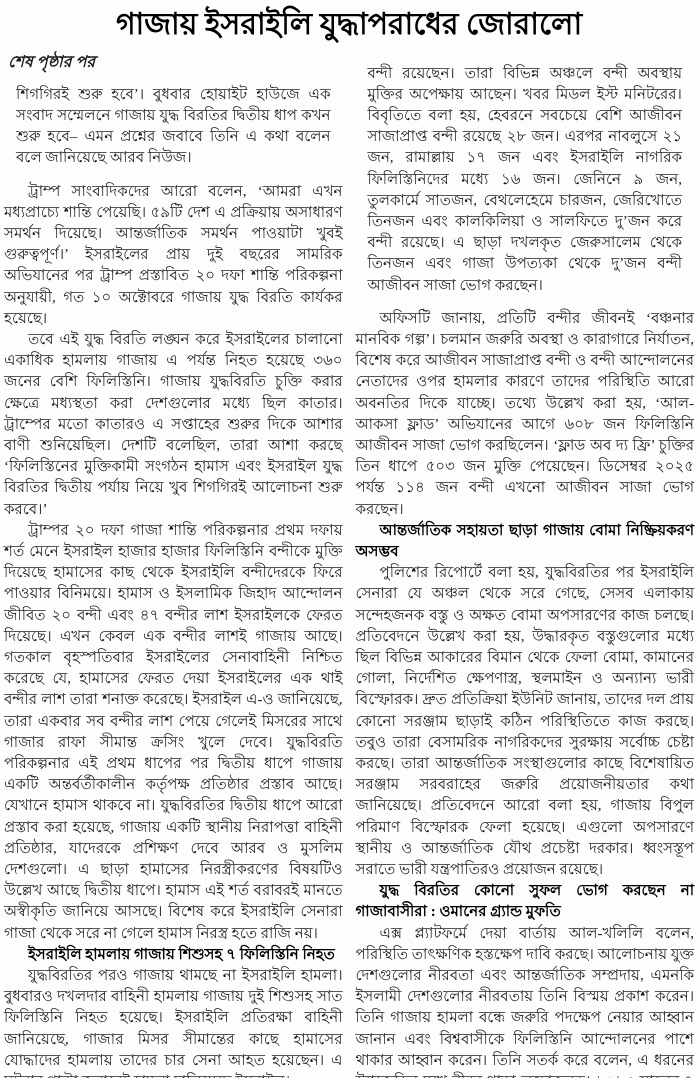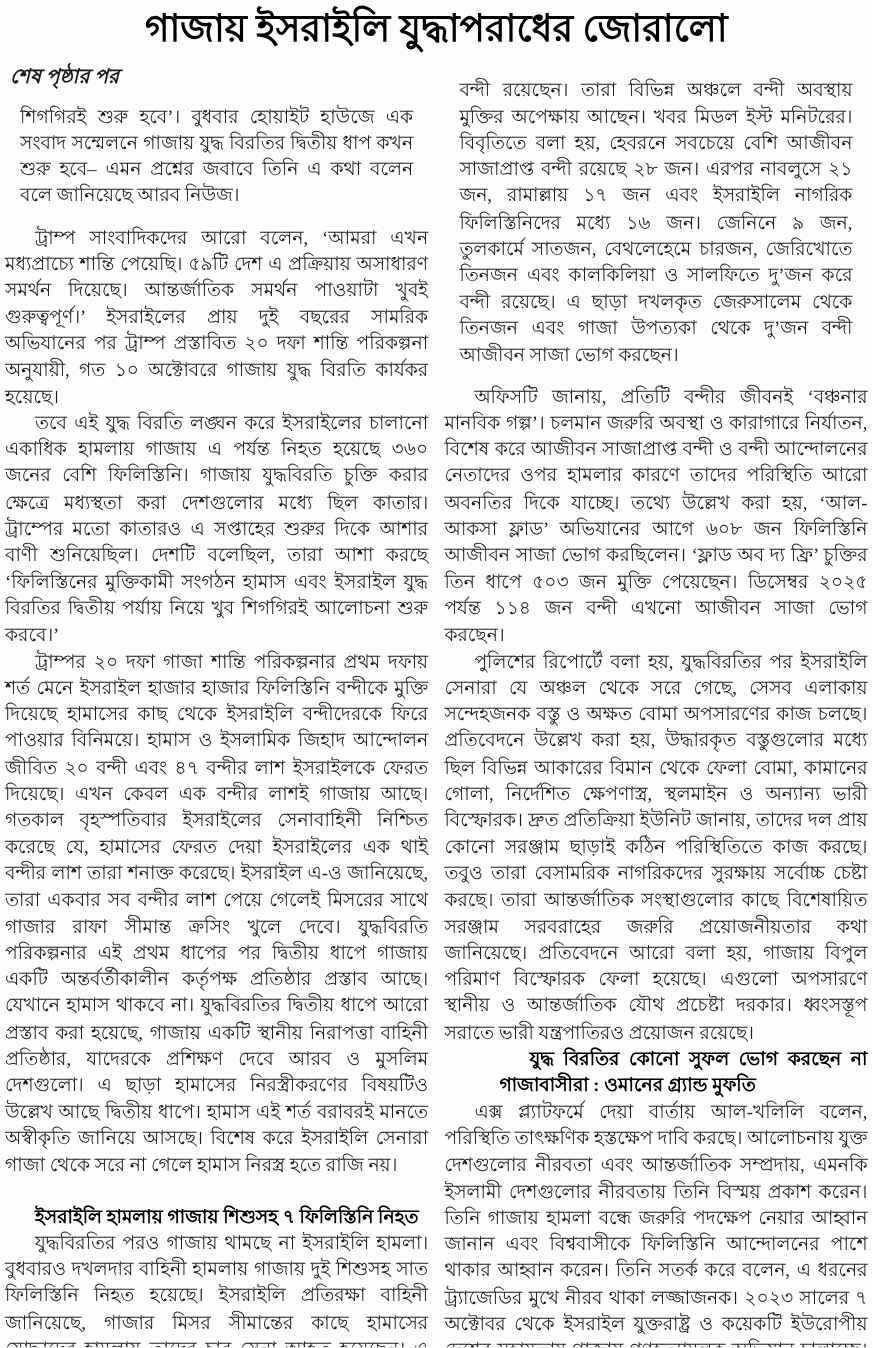--- a/index.html
+++ b/index.html
@@ -68,28 +68,29 @@
   <h1 class="headline">গাজায় ইসরাইলি যুদ্ধাপরাধের জোরালো</h1>
 
   <div class="columns">
 
     <div class="col">
       <p class="continuation">শেষ পৃষ্ঠার পর</p>
       <p class="para-flush">শিগগিরই শুরু হবে’। বুধবার হোয়াইট হাউজে এক সংবাদ সম্মেলনে গাজায় যুদ্ধ বিরতির দ্বিতীয় ধাপ কখন শুরু হবে– এমন প্রশ্নের জবাবে তিনি এ কথা বলেন বলে জানিয়েছে আরব নিউজ।</p>
       <p class="para">ট্রাম্প সাংবাদিকদের আরো বলেন, ‘আমরা এখন মধ্যপ্রাচ্যে শান্তি পেয়েছি। ৫৯টি দেশ এ প্রক্রিয়ায় অসাধারণ সমর্থন দিয়েছে। আন্তর্জাতিক সমর্থন পাওয়াটা খুবই গুরুত্বপূর্ণ।’ ইসরাইলের প্রায় দুই বছরের সামরিক অভিযানের পর ট্রাম্প প্রস্তাবিত ২০ দফা শান্তি পরিকল্পনা অনুযায়ী, গত ১০ অক্টোবরে গাজায় যুদ্ধ বিরতি কার্যকর হয়েছে।</p>
       <p class="para">তবে এই যুদ্ধ বিরতি লঙ্ঘন করে ইসরাইলের চালানো একাধিক হামলায় গাজায় এ পর্যন্ত নিহত হয়েছে ৩৬০ জনের বেশি ফিলিস্তিনি। গাজায় যুদ্ধবিরতি চুক্তি করার ক্ষেত্রে মধ্যস্থতা করা দেশগুলোর মধ্যে ছিল কাতার। ট্রাম্পের মতো কাতারও এ সপ্তাহের শুরুর দিকে আশার বাণী শুনিয়েছিল। দেশটি বলেছিল, তারা আশা করছে ‘ফিলিস্তিনের মুক্তিকামী সংগঠন হামাস এবং ইসরাইল যুদ্ধ বিরতির দ্বিতীয় পর্যায় নিয়ে খুব শিগগিরই আলোচনা শুরু করবে।’</p>
       <p class="para">ট্রাম্পর ২০ দফা গাজা শান্তি পরিকল্পনার প্রথম দফায় শর্ত মেনে ইসরাইল হাজার হাজার ফিলিস্তিনি বন্দীকে মুক্তি দিয়েছে হামাসের কাছ থেকে ইসরাইলি বন্দীদেরকে ফিরে পাওয়ার বিনিময়ে। হামাস ও ইসলামিক জিহাদ আন্দোলন জীবিত ২০ বন্দী এবং ৪৭ বন্দীর লাশ ইসরাইলকে ফেরত দিয়েছে। এখন কেবল এক বন্দীর লাশই গাজায় আছে। গতকাল বৃহস্পতিবার ইসরাইলের সেনাবাহিনী নিশ্চিত করেছে যে, হামাসের ফেরত দেয়া ইসরাইলের এক থাই বন্দীর লাশ তারা শনাক্ত করেছে। ইসরাইল এ-ও জানিয়েছে, তারা একবার সব বন্দীর লাশ পেয়ে গেলেই মিসরের সাথে গাজার রাফা সীমান্ত ক্রসিং খুলে দেবে। যুদ্ধবিরতি পরিকল্পনার এই প্রথম ধাপের পর দ্বিতীয় ধাপে গাজায় একটি অন্তর্বর্তীকালীন কর্তৃপক্ষ প্রতিষ্ঠার প্রস্তাব আছে। যেখানে হামাস থাকবে না। যুদ্ধবিরতির দ্বিতীয় ধাপে আরো প্রস্তাব করা হয়েছে, গাজায় একটি স্থানীয় নিরাপত্তা বাহিনী প্রতিষ্ঠার, যাদেরকে প্রশিক্ষণ দেবে আরব ও মুসলিম দেশগুলো। এ ছাড়া হামাসের নিরস্ত্রীকরণের বিষয়টিও উল্লেখ আছে দ্বিতীয় ধাপে। হামাস এই শর্ত বরাবরই মানতে অস্বীকৃতি জানিয়ে আসছে। বিশেষ করে ইসরাইলি সেনারা গাজা থেকে সরে না গেলে হামাস নিরস্ত্র হতে রাজি নয়।</p>
-      <h2 class="subhead" style="font-size:15px;margin-top:20px;">ইসরাইলি হামলায় গাজায় শিশুসহ ৭ ফিলিস্তিনি নিহত</h2>
+      <h2 class="subhead" style="font-size:15px;">ইসরাইলি হামলায় গাজায় শিশুসহ ৭ ফিলিস্তিনি নিহত</h2>
       <p class="para">যুদ্ধবিরতির পরও গাজায় থামছে না ইসরাইলি হামলা। বুধবারও দখলদার বাহিনী হামলায় গাজায় দুই শিশুসহ সাত ফিলিস্তিনি নিহত হয়েছে। ইসরাইলি প্রতিরক্ষা বাহিনী জানিয়েছে, গাজার মিসর সীমান্তের কাছে হামাসের যোদ্ধাদের হামলায় তাদের চার সেনা আহত হয়েছেন। এ ঘটনার পাল্টা জবাবেই হামলা চালিয়েছে ইসরাইল।</p>
       <p class="para">আলজাজিরা গাজার চিকিৎসাকর্মীদের বরাতে জানিয়েছে, ভূখণ্ডটির দক্ষিণাঞ্চলের আল-মাওয়াসি শিবিরে ইসরাইলি বাহিনীর হামলায় পাঁচ ফিলিস্তিনি নিহত হন। ক্ষেপণাস্ত্র হামলার পর আগুন ধরে যায় আর তাতে শিবিরের বেশ কয়েকটি তাঁবু পুড়ে যায়। গাজার দমকল বাহিনীর মুখপাত্র মাহমুদ বাসাল জানান, ইসরাইলি ক্ষেপণাস্ত্রের আঘাতে দুই শিশুসহ পাঁচ নাগরিক নিহত হয়েছেন। আহত হয়েছেন আরো অনেকে। আহতদের মধ্যে বেশ কয়েকজনের অবস্থা গুরুতর। গাজার কুয়েতি হাসপাতালের সূত্রগুলো আলজাজিরাকে জানিয়েছে, নিহত শিশুদের বয়স আট ও ১০ বছর আর এ হামলার ঘটনায় আরও ৩২ ফিলিস্তিনি আহত হয়েছেন। ফিলিস্তিনি বার্তা সংস্থা ওয়াফা জানিয়েছে, আহতদের মধ্যে কয়েকজন মারাত্মকভাবে দগ্ধ হয়েছেন। ফিলিস্তিনি স্বাধীনতাকামী গোষ্ঠী হামাস এ হামলার নিন্দা জানিয়েছে।</p>
 
     </div>
 
     <div class="col">
       <p class="para-flush">বন্দী রয়েছেন। তারা বিভিন্ন অঞ্চলে বন্দী অবস্থায় মুক্তির অপেক্ষায় আছেন। খবর মিডল ইস্ট মনিটরের। বিবৃতিতে বলা হয়, হেবরনে সবচেয়ে বেশি আজীবন সাজাপ্রাপ্ত বন্দী রয়েছে ২৮ জন। এরপর নাবলুসে ২১ জন, রামাল্লায় ১৭ জন এবং ইসরাইলি নাগরিক ফিলিস্তিনিদের মধ্যে ১৬ জন। জেনিনে ৯ জন, তুলকার্মে সাতজন, বেথলেহেমে চারজন, জেরিখোতে তিনজন এবং কালকিলিয়া ও সালফিতে দু’জন করে বন্দী রয়েছে। এ ছাড়া দখলকৃত জেরুসালেম থেকে তিনজন এবং গাজা উপত্যকা থেকে দু’জন বন্দী আজীবন সাজা ভোগ করছেন।</p>
       <p class="para">অফিসটি জানায়, প্রতিটি বন্দীর জীবনই ‘বঞ্চনার মানবিক গল্প’। চলমান জরুরি অবস্থা ও কারাগারে নির্যাতন, বিশেষ করে আজীবন সাজাপ্রাপ্ত বন্দী ও বন্দী আন্দোলনের নেতাদের ওপর হামলার কারণে তাদের পরিস্থিতি আরো অবনতির দিকে যাচ্ছে। তথ্যে উল্লেখ করা হয়, ‘আল-আকসা ফ্লাড’ অভিযানের আগে ৬০৮ জন ফিলিস্তিনি আজীবন সাজা ভোগ করছিলেন। ‘ফ্লাড অব দ্য ফ্রি’ চুক্তির তিন ধাপে ৫০৩ জন মুক্তি পেয়েছেন। ডিসেম্বর ২০২৫ পর্যন্ত ১১৪ জন বন্দী এখনো আজীবন সাজা ভোগ করছেন।</p>
+      <h2 class="subhead" style="font-size:15px;">আন্তর্জাতিক সহায়তা ছাড়া গাজায় বোমা নিষ্ক্রিয়করণ অসম্ভব</h2>
       <p class="para">পুলিশের রিপোর্টে বলা হয়, যুদ্ধবিরতির পর ইসরাইলি সেনারা যে অঞ্চল থেকে সরে গেছে, সেসব এলাকায় সন্দেহজনক বস্তু ও অক্ষত বোমা অপসারণের কাজ চলছে। প্রতিবেদনে উল্লেখ করা হয়, উদ্ধারকৃত বস্তুগুলোর মধ্যে ছিল বিভিন্ন আকারের বিমান থেকে ফেলা বোমা, কামানের গোলা, নির্দেশিত ক্ষেপণাস্ত্র, স্থলমাইন ও অন্যান্য ভারী বিস্ফোরক। দ্রুত প্রতিক্রিয়া ইউনিট জানায়, তাদের দল প্রায় কোনো সরঞ্জাম ছাড়াই কঠিন পরিস্থিতিতে কাজ করছে। তবুও তারা বেসামরিক নাগরিকদের সুরক্ষায় সর্বোচ্চ চেষ্টা করছে। তারা আন্তর্জাতিক সংস্থাগুলোর কাছে বিশেষায়িত সরঞ্জাম সরবরাহের জরুরি প্রয়োজনীয়তার কথা জানিয়েছে। প্রতিবেদনে আরো বলা হয়, গাজায় বিপুল পরিমাণ বিস্ফোরক ফেলা হয়েছে। এগুলো অপসারণে স্থানীয় ও আন্তর্জাতিক যৌথ প্রচেষ্টা দরকার। ধ্বংসস্তূপ সরাতে ভারী যন্ত্রপাতিরও প্রয়োজন রয়েছে।</p>
-      <h2 class="subhead" style="font-size:15px;margin-left:44px;">যুদ্ধ বিরতির কোনো সুফল ভোগ করছেন না গাজাবাসীরা : ওমানের গ্র্যান্ড মুফতি</h2>
+      <h2 class="subhead" style="font-size:15px;">যুদ্ধ বিরতির কোনো সুফল ভোগ করছেন না গাজাবাসীরা : ওমানের গ্র্যান্ড মুফতি</h2>
       <p class="para">এক্স প্ল্যাটফর্মে দেয়া বার্তায় আল-খলিলি বলেন, পরিস্থিতি তাৎক্ষণিক হস্তক্ষেপ দাবি করছে। আলোচনায় যুক্ত দেশগুলোর নীরবতা এবং আন্তর্জাতিক সম্প্রদায়, এমনকি ইসলামী দেশগুলোর নীরবতায় তিনি বিস্ময় প্রকাশ করেন। তিনি গাজায় হামলা বন্ধে জরুরি পদক্ষেপ নেয়ার আহ্বান জানান এবং বিশ্ববাসীকে ফিলিস্তিনি আন্দোলনের পাশে থাকার আহ্বান করেন। তিনি সতর্ক করে বলেন, এ ধরনের ট্র্যাজেডির মুখে নীরব থাকা লজ্জাজনক। ২০২৩ সালের ৭ অক্টোবর থেকে ইসরাইল যুক্তরাষ্ট্র ও কয়েকটি ইউরোপীয় দেশের সহায়তায় গাজায় গণহত্যামূলক অভিযান চালাচ্ছে। এতে ব্যাপক হত্যাযজ্ঞ, অনাহার, ধ্বংসযজ্ঞ, বাস্তুচ্যুতি ও নির্বিচার গ্রেফতার চলছে। আন্তর্জাতিক আদালতের রায় ও বিশ্বব্যাপী আহ্বান উপেক্ষা করে এসব কার্যক্রম চালানো হচ্ছে। এ অভিযানে এখন পর্যন্ত দুই লাখ ৪১ হাজারের বেশি ফিলিস্তিনি নিহত বা আহত হয়েছেন। এর মধ্যে অধিকাংশ নারী ও শিশু। এখনো ১১ হাজারের বেশি মানুষ নিখোঁজ। লাখো মানুষ বাস্তুচ্যুত হয়েছেন। দুর্ভিক্ষে বহু মানুষ, বিশেষ করে শিশু মারা গেছে। গাজার বড় অংশ ধ্বংসস্তূপে পরিণত হয়েছে, পুরো শহর ও জনপদ নিশ্চিহ্ন হয়ে গেছে।</p>
     </div>
 
   </div>
 </div>
 
 </body></html>

